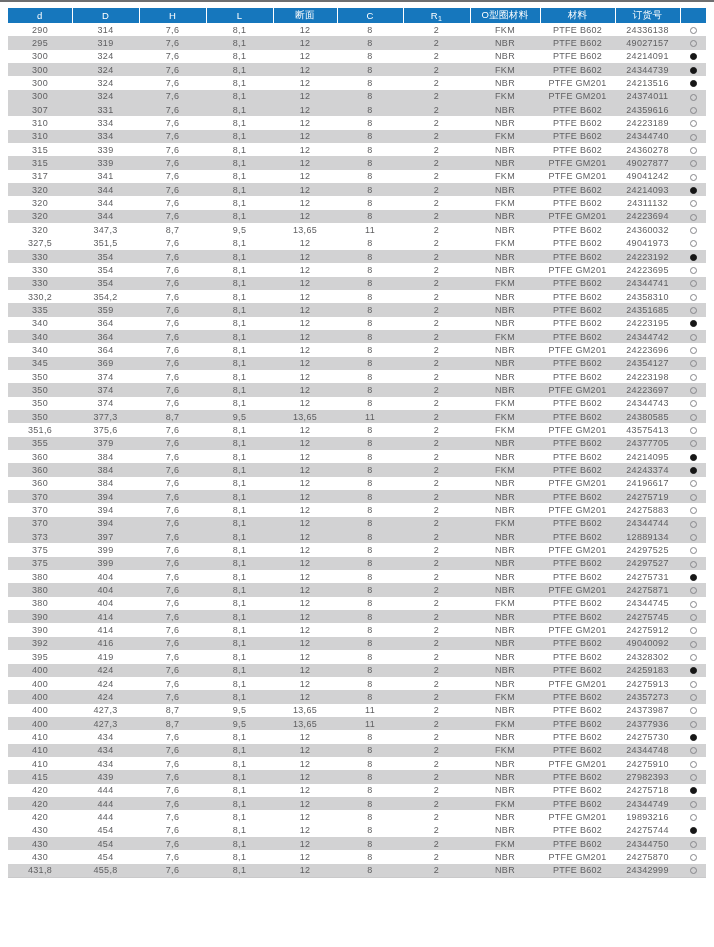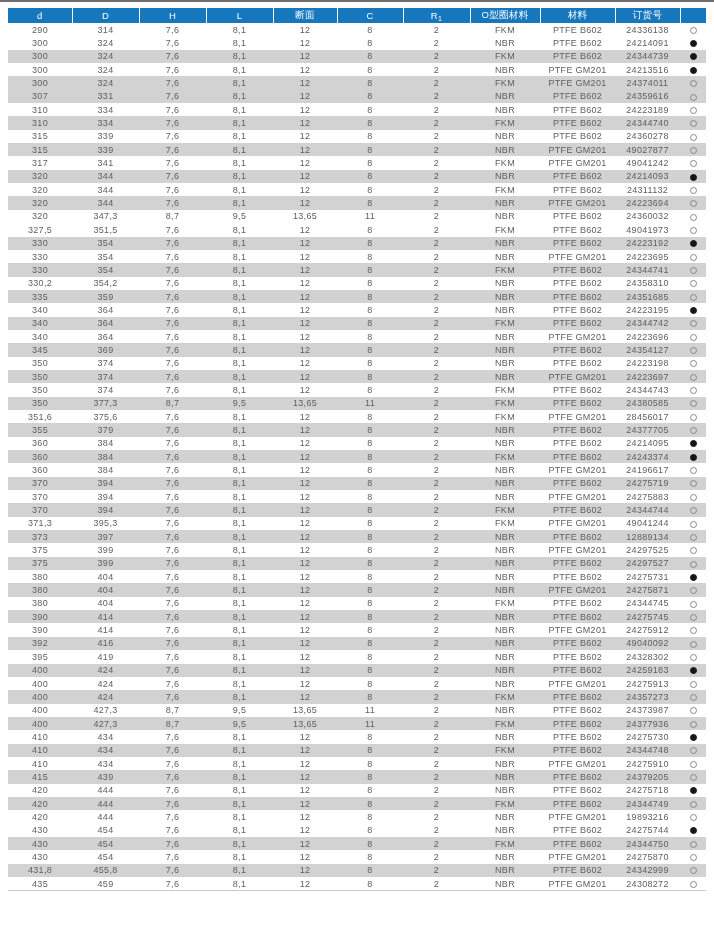--- a/index.html
+++ b/index.html
@@ -124,20 +124,33 @@
           <td>7,6</td>
           <td>8,1</td>
           <td>12</td>
           <td>8</td>
           <td>2</td>
           <td>FKM</td>
           <td>PTFE B602</td>
           <td>24336138</td>
           <td><span class="dot"></span></td>
         </tr>
+        <tr class="alt">
+          <td>295</td>
+          <td>319</td>
+          <td>7,6</td>
+          <td>8,1</td>
+          <td>12</td>
+          <td>8</td>
+          <td>2</td>
+          <td>NBR</td>
+          <td>PTFE B602</td>
+          <td>49027157</td>
+          <td><span class="dot"></span></td>
+        </tr>
         <tr>
           <td>300</td>
           <td>324</td>
           <td>7,6</td>
           <td>8,1</td>
           <td>12</td>
           <td>8</td>
           <td>2</td>
           <td>NBR</td>
           <td>PTFE B602</td>
@@ -498,21 +511,21 @@
         <tr>
           <td>351,6</td>
           <td>375,6</td>
           <td>7,6</td>
           <td>8,1</td>
           <td>12</td>
           <td>8</td>
           <td>2</td>
           <td>FKM</td>
           <td>PTFE GM201</td>
-          <td>28456017</td>
+          <td>43575413</td>
           <td><span class="dot"></span></td>
         </tr>
         <tr class="alt">
           <td>355</td>
           <td>379</td>
           <td>7,6</td>
           <td>8,1</td>
           <td>12</td>
           <td>8</td>
           <td>2</td>
@@ -590,33 +603,20 @@
           <td>370</td>
           <td>394</td>
           <td>7,6</td>
           <td>8,1</td>
           <td>12</td>
           <td>8</td>
           <td>2</td>
           <td>FKM</td>
           <td>PTFE B602</td>
           <td>24344744</td>
-          <td><span class="dot"></span></td>
-        </tr>
-        <tr>
-          <td>371,3</td>
-          <td>395,3</td>
-          <td>7,6</td>
-          <td>8,1</td>
-          <td>12</td>
-          <td>8</td>
-          <td>2</td>
-          <td>FKM</td>
-          <td>PTFE GM201</td>
-          <td>49041244</td>
           <td><span class="dot"></span></td>
         </tr>
         <tr class="alt">
           <td>373</td>
           <td>397</td>
           <td>7,6</td>
           <td>8,1</td>
           <td>12</td>
           <td>8</td>
           <td>2</td>
@@ -849,21 +849,21 @@
         <tr class="alt">
           <td>415</td>
           <td>439</td>
           <td>7,6</td>
           <td>8,1</td>
           <td>12</td>
           <td>8</td>
           <td>2</td>
           <td>NBR</td>
           <td>PTFE B602</td>
-          <td>24379205</td>
+          <td>27982393</td>
           <td><span class="dot"></span></td>
         </tr>
         <tr>
           <td>420</td>
           <td>444</td>
           <td>7,6</td>
           <td>8,1</td>
           <td>12</td>
           <td>8</td>
           <td>2</td>
@@ -941,30 +941,17 @@
           <td>431,8</td>
           <td>455,8</td>
           <td>7,6</td>
           <td>8,1</td>
           <td>12</td>
           <td>8</td>
           <td>2</td>
           <td>NBR</td>
           <td>PTFE B602</td>
           <td>24342999</td>
-          <td><span class="dot"></span></td>
-        </tr>
-        <tr>
-          <td>435</td>
-          <td>459</td>
-          <td>7,6</td>
-          <td>8,1</td>
-          <td>12</td>
-          <td>8</td>
-          <td>2</td>
-          <td>NBR</td>
-          <td>PTFE GM201</td>
-          <td>24308272</td>
           <td><span class="dot"></span></td>
         </tr>
       </tbody>
   </table>
 </div>
 
 </body></html>

